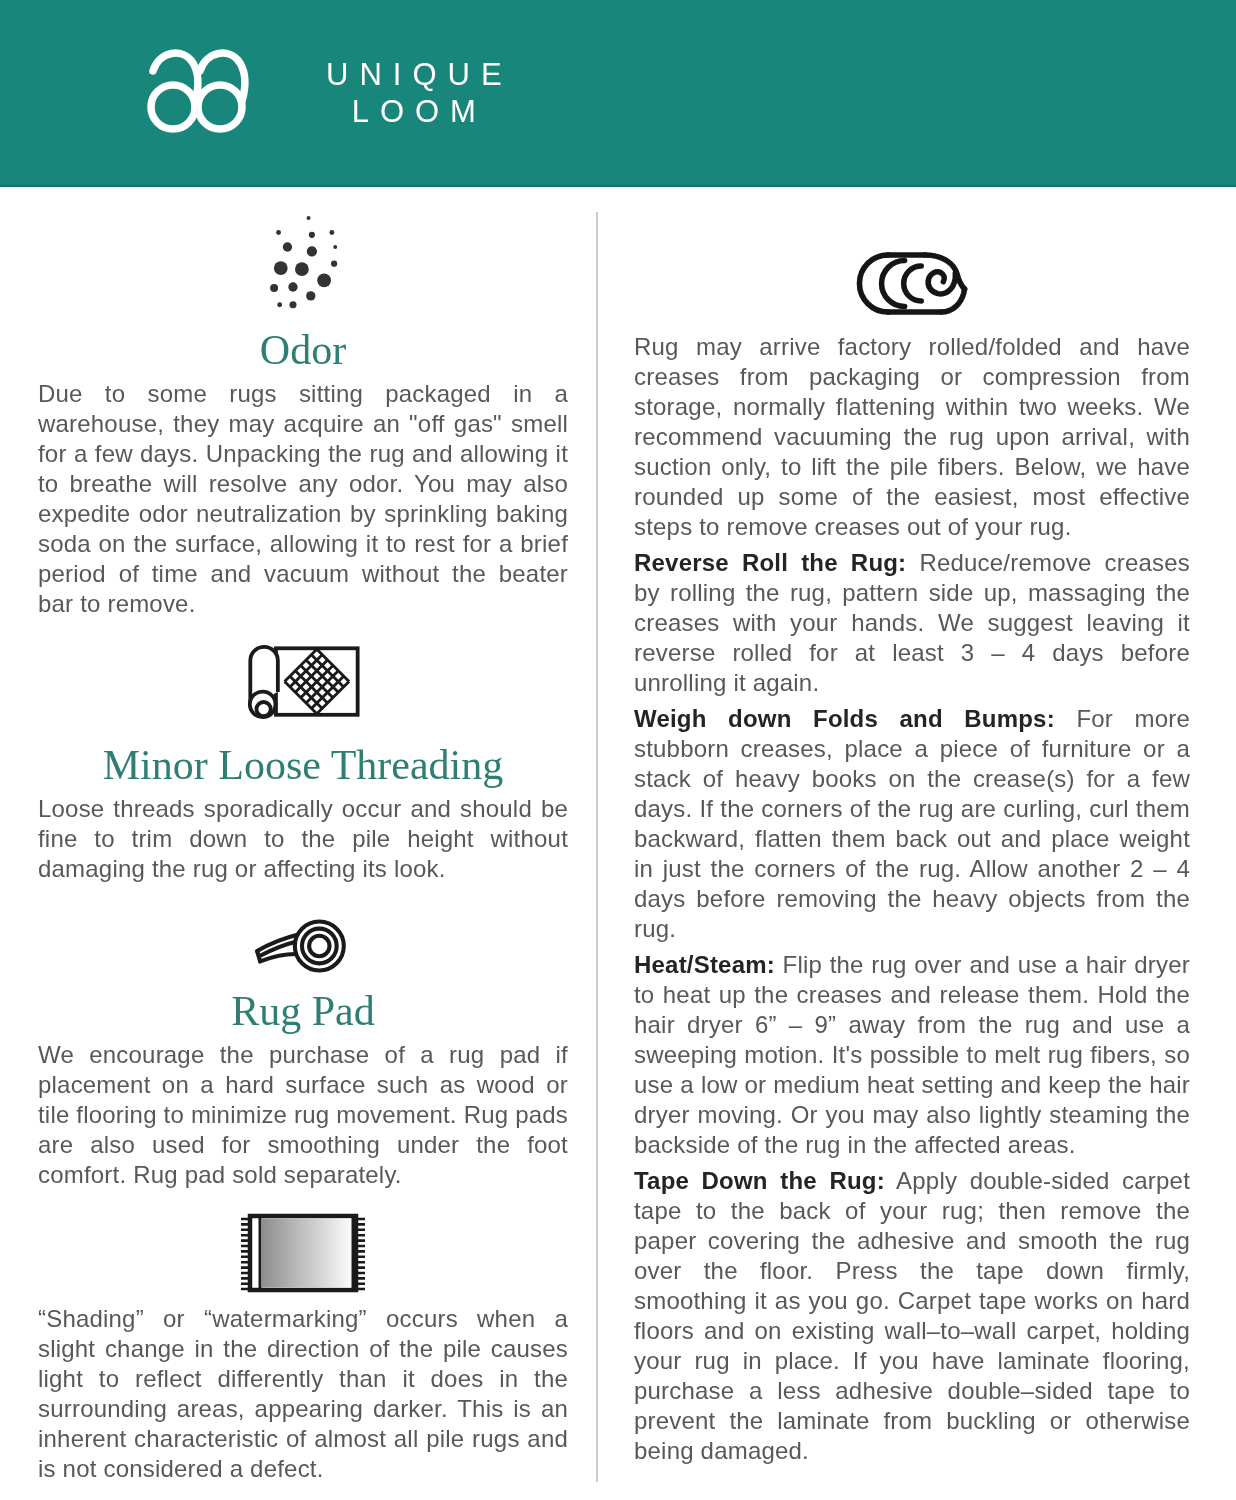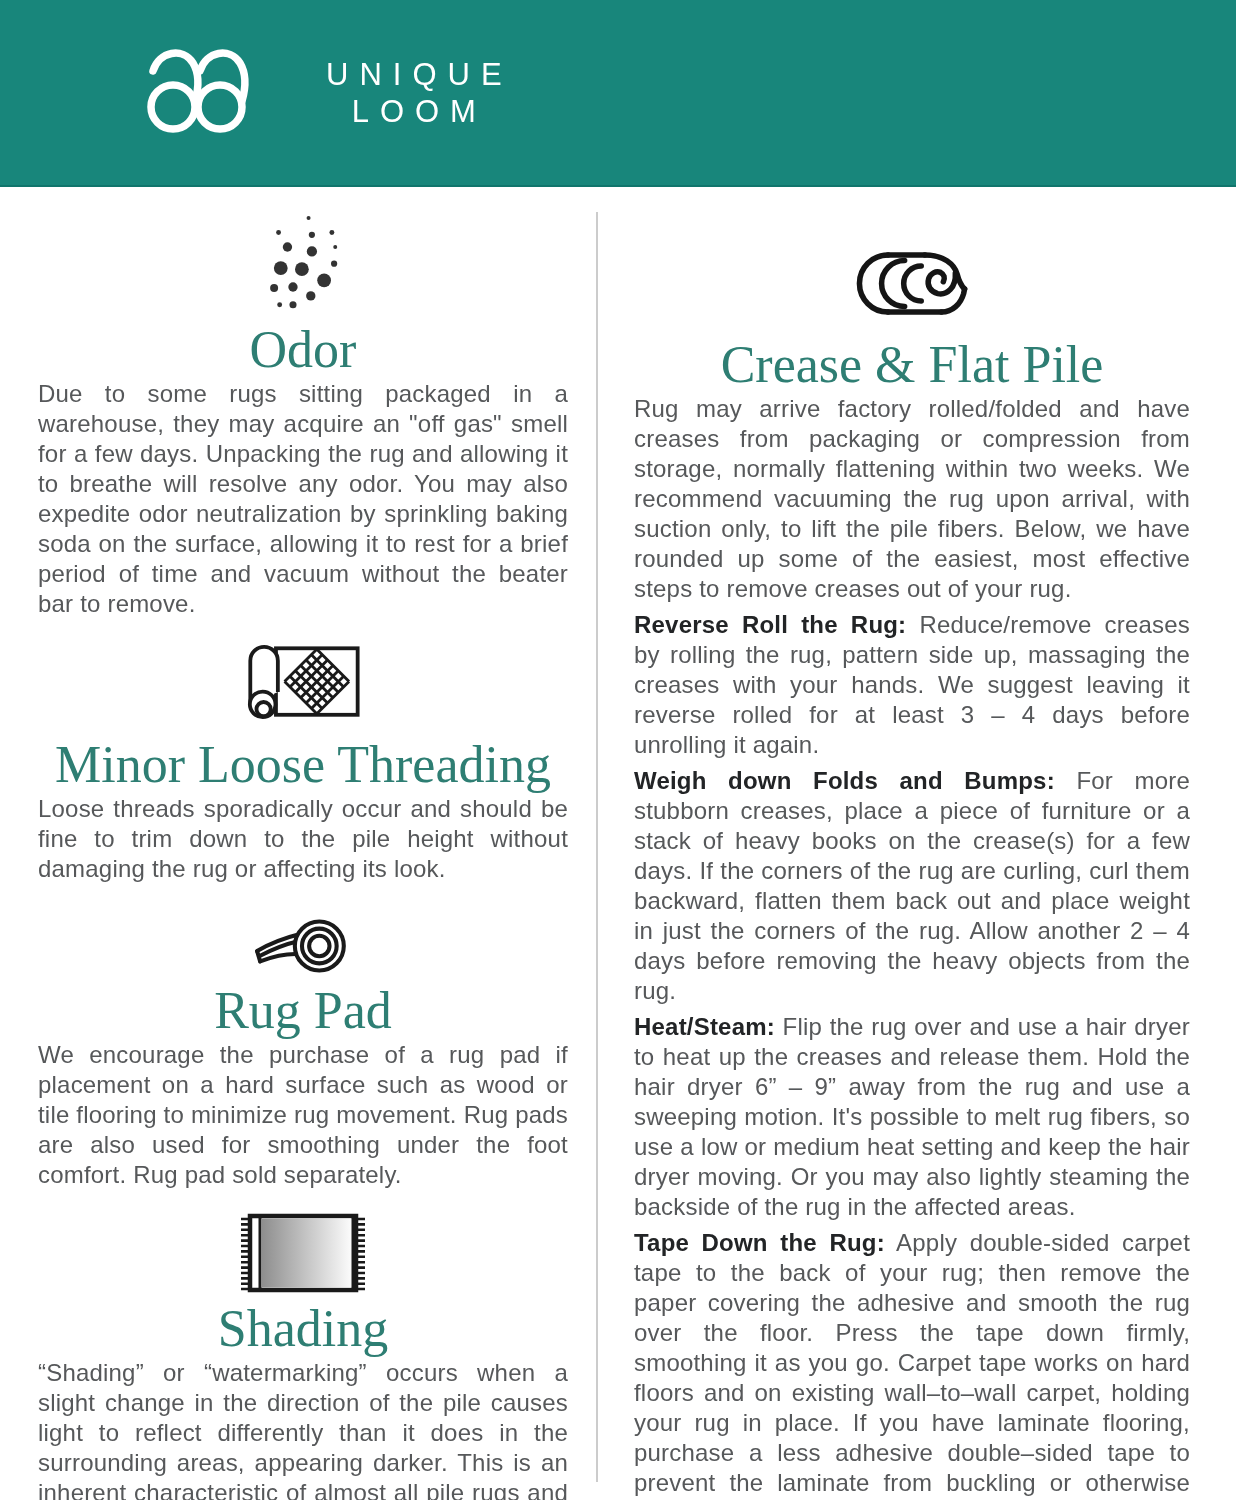--- a/index.html
+++ b/index.html
@@ -19,21 +19,21 @@
 
   
   .content{position:relative;height:1313px;}
   .divider{position:absolute;left:596px;top:25px;width:2px;height:1270px;
            background:#cccccc;}
   .col-left{position:absolute;left:38px;top:0;width:530px;}
   .col-right{position:absolute;left:634px;top:0;width:556px;}
 
   .icon-row{text-align:center;}
   h2{font-family:"Liberation Serif", serif;font-weight:400;color:#2E7E73;
-     font-size:52px;line-height:46px;text-align:center;margin:8px 0 0 0;}
+     font-size:42px;line-height:46px;text-align:center;margin:8px 0 0 0;}
   p.body{color:#56585A;font-size:24px;line-height:30px;text-align:justify;
          margin:6px 0 0 0;letter-spacing:0.2px;}
   p.body strong{color:#222426;font-weight:700;}
 
   .sec-odor .icon-row{margin-top:22px;}
   .sec-threading .icon-row{margin-top:16px;}
   .sec-rugpad .icon-row{margin-top:30px;}
   .sec-rugpad h2{margin-top:6px;}
   .sec-shading .icon-row{margin-top:22px;}
 
@@ -135,42 +135,40 @@
           </defs>
           <g stroke="#1a1a1a" stroke-width="2.6">
             <path d="M3,7 H12 M3,12.4 H12 M3,17.8 H12 M3,23.2 H12 M3,28.6 H12 M3,34 H12 M3,39.4 H12 M3,44.8 H12 M3,50.2 H12 M3,55.6 H12 M3,61 H12 M3,66.4 H12 M3,71.8 H12 M3,77 H12"></path>
             <path d="M118,7 H127 M118,12.4 H127 M118,17.8 H127 M118,23.2 H127 M118,28.6 H127 M118,34 H127 M118,39.4 H127 M118,44.8 H127 M118,50.2 H127 M118,55.6 H127 M118,61 H127 M118,66.4 H127 M118,71.8 H127 M118,77 H127"></path>
           </g>
           <rect x="12" y="4" width="106" height="74" fill="#ffffff" stroke="#1a1a1a" stroke-width="4.5"></rect>
           <rect x="24" y="6.5" width="89" height="69" fill="url(#shadeGrad)"></rect>
           <path d="M22,4 V78 M115,4 V78" stroke="#1a1a1a" stroke-width="3"></path>
         </svg>
       </div>
-      <h2>Shading</h2>
       <p class="body">“Shading” or “watermarking” occurs when a slight change in the direction of the pile causes light to reflect differently than it does in the surrounding areas, appearing darker. This is an inherent characteristic of almost all pile rugs and is not considered a defect.</p>
     </div>
 
   </section>
 
   <section class="col-right">
 
     <div>
       <div class="icon-row">
         <svg width="118" height="77" viewBox="0 0 128 78" fill="none" stroke="#151515" stroke-width="6" stroke-linecap="round" stroke-linejoin="round">
           <path d="M38,8 A31,31 0 1 0 38,70"></path>
           <path d="M38,8 H78"></path>
           <path d="M38,70 H96"></path>
           <path d="M56,14 A24,24 0 1 0 56,64"></path>
           <path d="M74,20 A18,18 0 1 0 74,58"></path>
           <path d="M78,8 C98,8 110,18 113,29 C115,37 118,42 121,45"></path>
           <path d="M96,70 C108,70 117,61 120,50 L121,45"></path>
           <path d="M111,28 C112,43 102,52 92,50 C84,48 80,41 82,34 C84,28 90,25 95,27 C99,29 100,33 98,37"></path>
         </svg>
       </div>
-      <h2>Crease &amp; Flat Pile</h2>
       <p class="body">Rug may arrive factory rolled/folded and have creases from packaging or compression from storage, normally flattening within two weeks. We recommend vacuuming the rug upon arrival, with suction only, to lift the pile fibers. Below, we have rounded up some of the easiest, most effective steps to remove creases out of your rug.</p>
 
       <p class="body tip"><strong>Reverse Roll the Rug:</strong> <span>Reduce/remove creases by rolling the rug, pattern side up, massaging the creases with your hands. We suggest leaving it reverse rolled for at least 3 – 4 days before unrolling it again.</span></p>
 
       <p class="body tip"><strong>Weigh down Folds and Bumps:</strong> <span>For more stubborn creases, place a piece of furniture or a stack of heavy books on the crease(s) for a few days. If the corners of the rug are curling, curl them backward, flatten them back out and place weight in just the corners of the rug. Allow another 2 – 4 days before removing the heavy objects from the rug.</span></p>
 
       <p class="body tip"><strong>Heat/Steam:</strong> <span>Flip the rug over and use a hair dryer to heat up the creases and release them. Hold the hair dryer 6” – 9” away from the rug and use a sweeping motion. It's possible to melt rug fibers, so use a low or medium heat setting and keep the hair dryer moving. Or you may also lightly steaming the backside of the rug in the affected areas.</span></p>
 
       <p class="body tip"><strong>Tape Down the Rug:</strong> <span>Apply double-sided carpet tape to the back of your rug; then remove the paper covering the adhesive and smooth the rug over the floor. Press the tape down firmly, smoothing it as you go. Carpet tape works on hard floors and on existing wall–to–wall carpet, holding your rug in place. If you have laminate flooring, purchase a less adhesive double–sided tape to prevent the laminate from buckling or otherwise being damaged.</span></p>
     </div>

